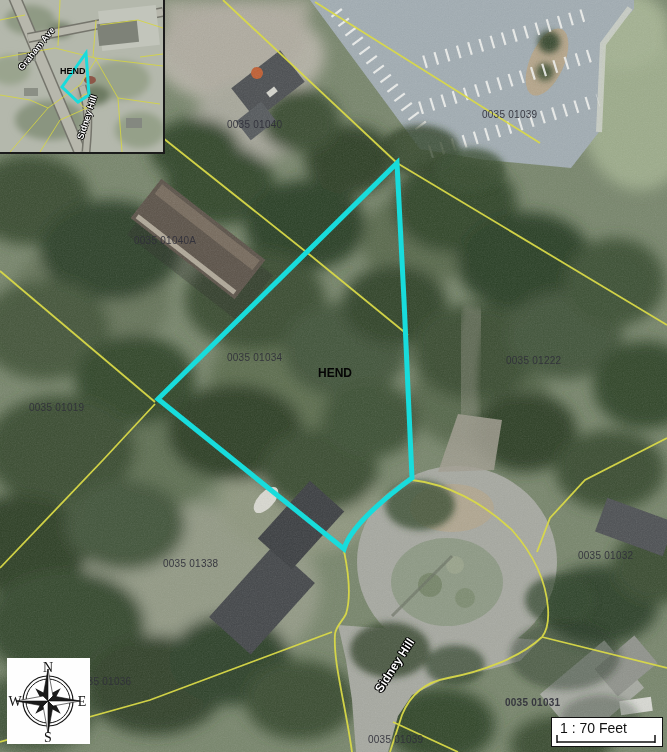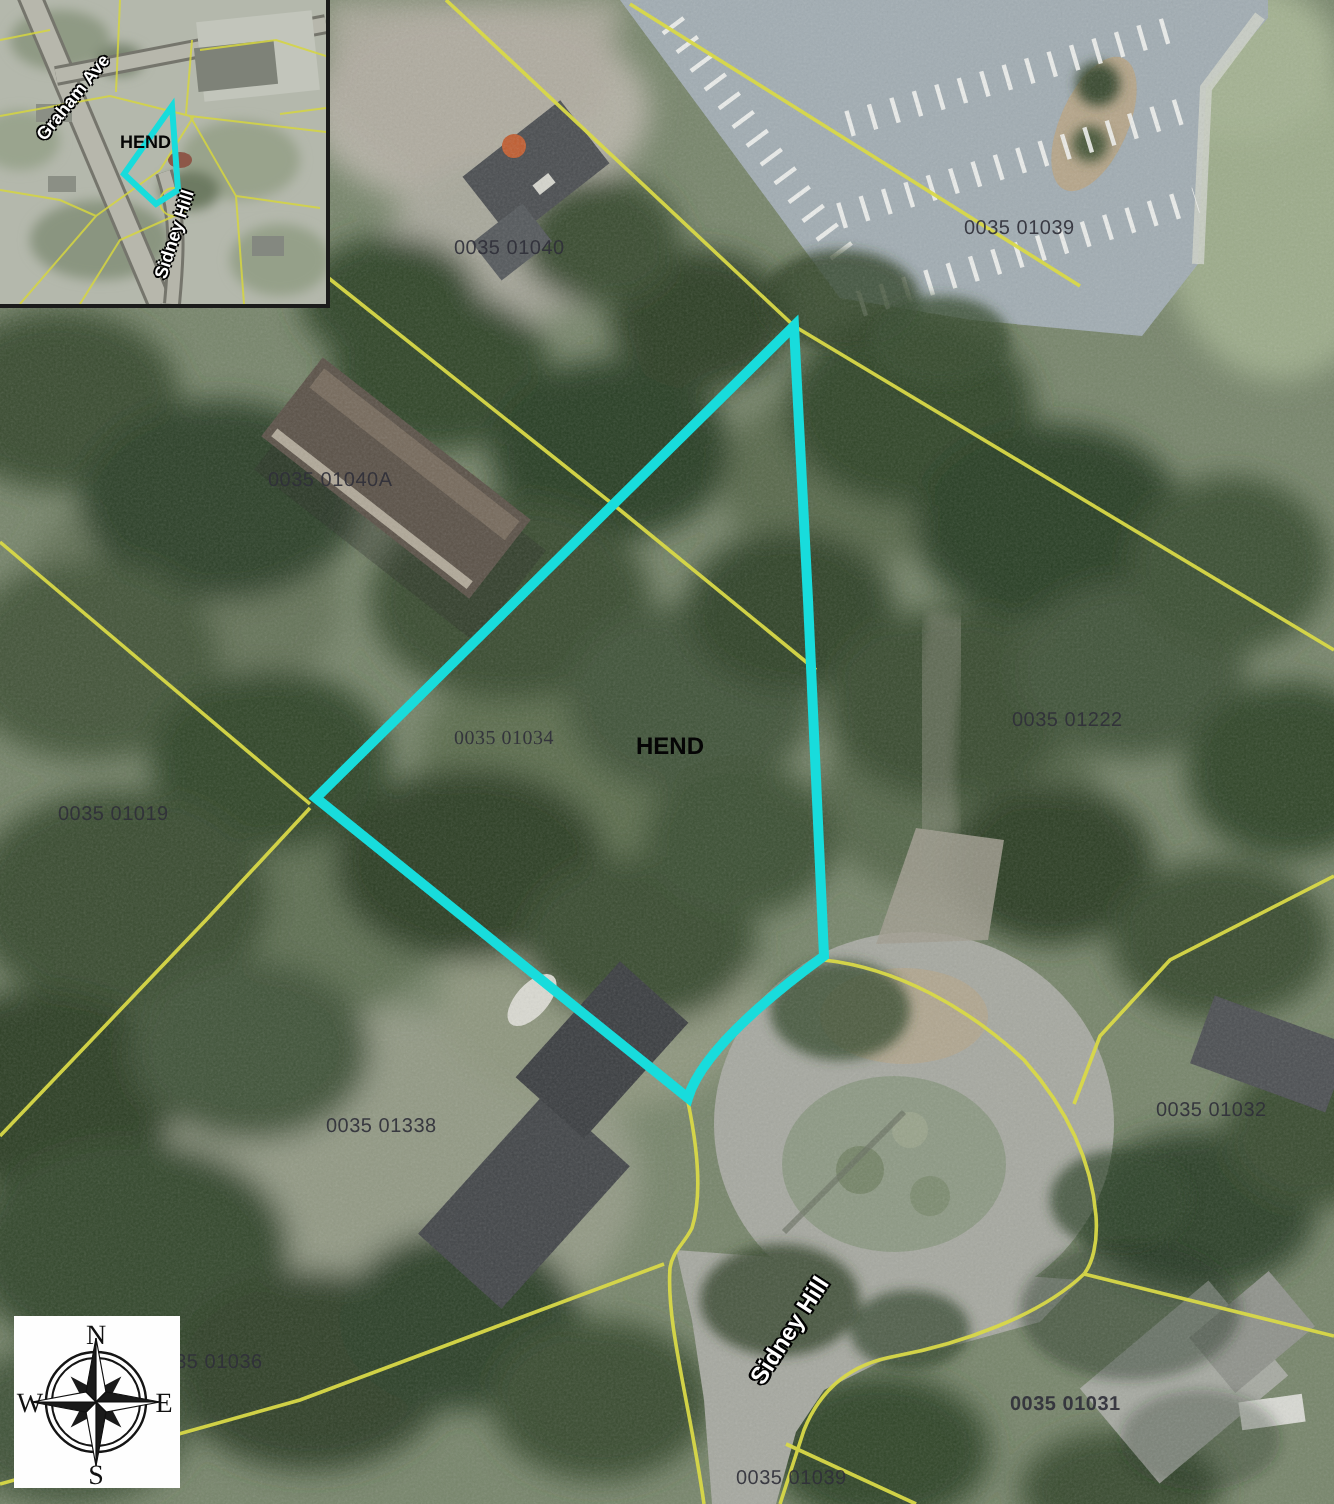--- a/index.html
+++ b/index.html
@@ -191,21 +191,21 @@
       <path d="M393,722 L458,752"></path>
     </g>
 
     <path d="M397,163 L404,300 L412,478 Q352,522 344,549 L158,399 Z" stroke="#18dcdc" stroke-width="5" fill="none" stroke-linejoin="miter"></path>
   </svg>
 
   <div id="labels-layer">
       <div class="plabel" style="left: 227px; top: 119px;">0035 01040</div>
       <div class="plabel" style="left: 482px; top: 109px;">0035 01039</div>
       <div class="plabel" style="left: 98px; top: 235px; margin-left: 36px;">0035 01040A</div>
-      <div class="plabel" style="left: 227px; top: 364px; font-family: Liberation Serif, serif;">0035 01034</div>
+      <div class="plabel" style="left: 227px; top: 352px;">0035 01034</div>
       <div class="plabel" style="left: 29px; top: 402px;">0035 01019</div>
       <div class="plabel" style="left: 506px; top: 355px;">0035 01222</div>
       <div class="plabel" style="left: 163px; top: 558px;">0035 01338</div>
       <div class="plabel" style="left: 578px; top: 550px;">0035 01032</div>
       <div class="plabel" style="left: 76px; top: 676px;">0035 01036</div>
       <div class="plabel" style="left: 505px; top: 697px; font-weight: bold;">0035 01031</div>
       <div class="plabel" style="left: 368px; top: 734px;">0035 01039</div>
     </div>
   <div class="hend-main">HEND</div>
   <div class="street-main">Sidney Hill</div>
@@ -282,14 +282,22 @@
       </g>
       <g fill="#111" font-family="Liberation Serif, serif" font-size="14" text-anchor="middle">
         <text x="41" y="14">N</text>
         <text x="75" y="48">E</text>
         <text x="41" y="84">S</text>
         <text x="8" y="48">W</text>
       </g>
     </svg>
   </div>
 
+  <div id="scalebox">
+    <svg id="scale-svg" width="109" height="27" viewBox="0 0 109 27">
+      <line x1="5" y1="24" x2="103" y2="24" stroke="#111" stroke-width="1.5"></line>
+      <line x1="5" y1="17" x2="5" y2="25" stroke="#111" stroke-width="1.5"></line>
+      <line x1="103" y1="17" x2="103" y2="25" stroke="#111" stroke-width="1.5"></line>
+    </svg>
+    <span id="scale-text">1 : 70 Feet</span>
+  </div>
 
 </div>
 
 </body></html>

